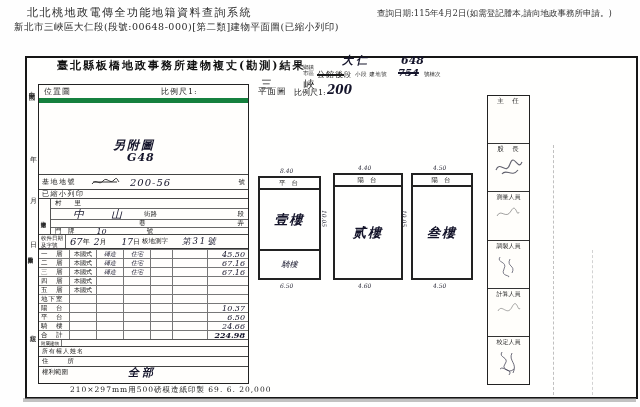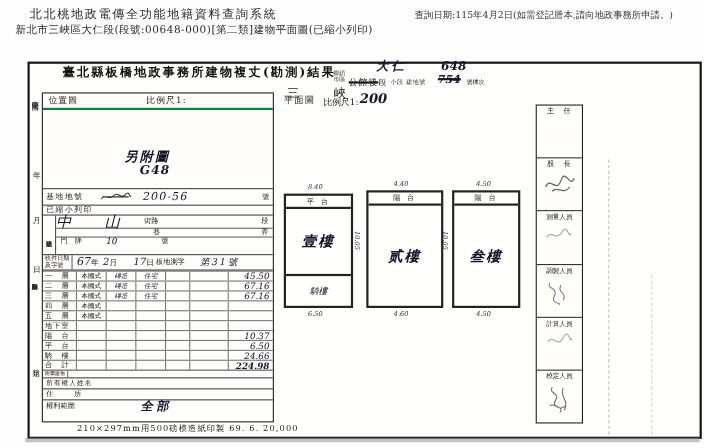--- a/index.html
+++ b/index.html
@@ -11,21 +11,21 @@
   .hd2{left:14px;top:21px;font-size:9.5px;letter-spacing:.5px;color:#2a2a2a;text-align:center;}
   .qd{left:377px;top:8px;font-size:8.5px;color:#333;}
   
   .doc{left:25px;top:56px;width:609px;height:339px;border:2px solid #161616;background:#fffffe;}
   .shadow{left:23px;top:398px;width:613px;height:4px;background:#9a9a9a;opacity:.6;}
   .doc-title{left:57px;top:58px;font-size:11px;font-weight:bold;letter-spacing:2px;color:#111;}
   
   .vtxt{writing-mode:vertical-rl;text-orientation:upright;color:#222;}
   
   .form{left:38px;top:84px;width:211px;height:300px;border:1px solid #222;display:flex;flex-direction:column;box-sizing:border-box;background:#fffefc;}
-  .loc-head{height:13px;border-bottom:2px solid #15803d;display:flex;align-items:center;font-size:8px;}
+  .loc-head{height:13px;border-bottom:5px solid #15803d;display:flex;align-items:center;font-size:8px;gap:28px;}
   .loc-head .l1{margin-left:5px;letter-spacing:1px;}
   .loc-head .l2{margin-left:62px;letter-spacing:1px;}
   .loc-body{height:71px;position:relative;}
   .note1{left:74px;top:34px;font-size:12px;letter-spacing:2px;font-weight:bold;}
   .note2{left:88px;top:48px;font-size:11px;font-weight:bold;letter-spacing:1px;}
   .frow{display:flex;align-items:center;border-top:1px solid #444;font-size:7px;box-sizing:border-box;}
   .flabel{letter-spacing:1.5px;padding-left:3px;white-space:nowrap;color:#222;}
   .r1{height:15px;}
   .r2{height:9px;}
   .bld{height:36px;display:flex;border-top:1px solid #444;box-sizing:border-box;}
@@ -146,22 +146,25 @@
       <span style="margin-left:auto;padding-right:3px;font-size:6.5px;">號</span>
     </div>
 
     <div class="frow r2">
       <span class="flabel">已縮小列印</span>
     </div>
 
     <div class="bld">
       <div class="bld-side vtxt">建物坐落</div>
       <div class="bld-rows">
+        <div class="bsub b1">
+          <span style="padding-left:4px;">村　　里</span>
+        </div>
         <div class="bsub b2">
-          <span class="hand" style="font-size:14px;letter-spacing:8px;">中　山</span>
+          <span class="hand" style="font-size:11px;margin-left:22px;letter-spacing:8px;">中　山</span>
           <span style="margin-left:14px;">街路</span>
           <span style="margin-left:auto;padding-right:4px;">段</span>
         </div>
         <div class="bsub b3">
           <span style="margin-left:88px;">巷</span>
           <span style="margin-left:auto;padding-right:4px;">弄</span>
         </div>
         <div class="bsub b4">
           <span style="padding-left:4px;">門　牌</span>
           <span class="hand" style="font-size:8px;margin-left:22px;">10</span>

